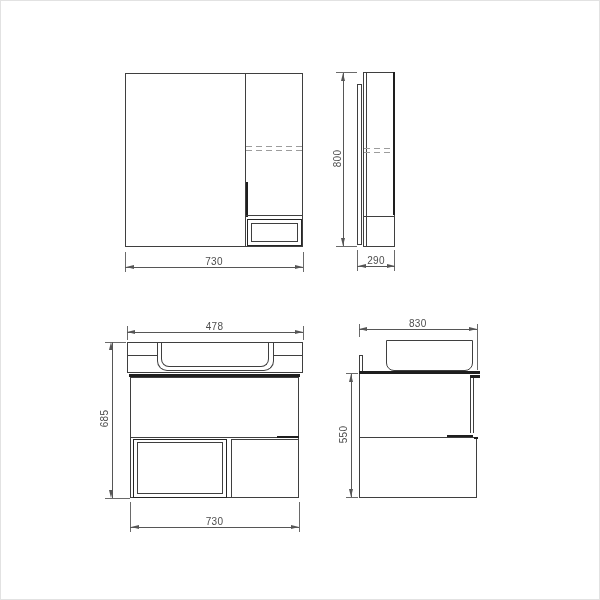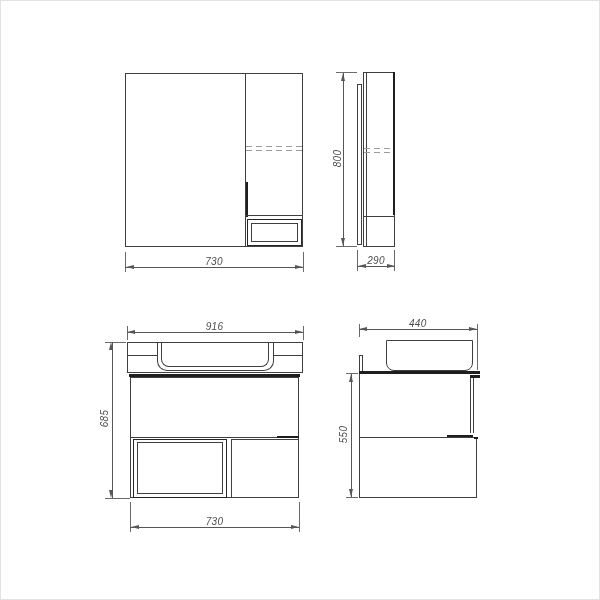--- a/index.html
+++ b/index.html
@@ -2,21 +2,21 @@
 <html><head>
 <meta charset="utf-8">
 <style>
   html,body{margin:0;padding:0;background:#fff;}
   .canvas{
     position:relative;width:600px;height:600px;background:#ffffff;
     box-shadow: inset 0 0 0 1px #e2e2e2;
     font-family:"Liberation Sans", sans-serif;
     overflow:hidden;
   }
-  .group{position:absolute;inset:0;font-style:italic;}
+  .group{position:absolute;inset:0;}
   
   .rect{position:absolute;box-sizing:border-box;border:1px solid #3f3f3f;background:transparent;}
   .rect2{position:absolute;box-sizing:border-box;border:1.5px solid #262626;background:transparent;}
   .h{position:absolute;height:1px;background:#3f3f3f;}
   .v{position:absolute;width:1px;background:#3f3f3f;}
   .thick{position:absolute;background:#1e1e1e;}
   .dash{position:absolute;height:1px;background:repeating-linear-gradient(90deg,#9c9c9c 0 6px,transparent 6px 10px);}
   
   .dh{position:absolute;height:1px;background:#565656;}
   .dv{position:absolute;width:1px;background:#565656;}
@@ -78,21 +78,21 @@
     <div class="dim-label" style="left:356px;top:255px;">290</div>
   </div>
 
   <div class="group">
 
     <div class="dv ext" style="left:126.5px;top:326px;height:14px;"></div>
     <div class="dv ext" style="left:302.5px;top:326px;height:14px;"></div>
     <div class="dh" style="left:126.5px;top:332px;width:176.5px;"></div>
     <div class="arr l" style="left:127px;top:329.5px;"></div>
     <div class="arr r" style="left:294.5px;top:329.5px;"></div>
-    <div class="dim-label" style="left:194.5px;top:320.5px;">916</div>
+    <div class="dim-label" style="left:194.5px;top:320.5px;">478</div>
 
     <div class="rect" style="left:126.5px;top:342px;width:176.5px;height:31px;"></div>
     <div class="h" style="left:126.5px;top:355px;width:30px;"></div>
     <div class="h" style="left:273px;top:355px;width:30px;"></div>
     <div class="rect noTop" style="left:156.5px;top:342px;width:117px;height:28.5px;border-radius:0 0 10px 10px;"></div>
     <div class="rect noTop" style="left:161px;top:342px;width:108px;height:25px;border-radius:0 0 8px 8px;"></div>
     <div class="thick" style="left:129px;top:374px;width:171px;height:3px;"></div>
 
     <div class="rect" style="left:130px;top:377px;width:169px;height:121px;"></div>
     <div class="h" style="left:130px;top:437px;width:169px;"></div>
@@ -117,21 +117,21 @@
     <div class="dim-label" style="left:194.5px;top:515.5px;">730</div>
   </div>
 
   <div class="group">
 
     <div class="dv ext" style="left:358.5px;top:324px;height:13px;"></div>
     <div class="dv ext" style="left:476.5px;top:324px;height:46px;"></div>
     <div class="dh" style="left:358.5px;top:329px;width:118.5px;"></div>
     <div class="arr l" style="left:359px;top:326.5px;"></div>
     <div class="arr r" style="left:468.5px;top:326.5px;"></div>
-    <div class="dim-label" style="left:397.75px;top:317.5px;">440</div>
+    <div class="dim-label" style="left:397.75px;top:317.5px;">830</div>
 
     <div class="rect" style="left:386px;top:340px;width:86.5px;height:31px;border-radius:0 0 8px 8px;"></div>
     <div class="rect noBottom" style="left:358.5px;top:355px;width:4px;height:16px;"></div>
     <div class="thick" style="left:358.5px;top:371px;width:121.5px;height:2.5px;"></div>
     <div class="thick" style="left:470px;top:374.5px;width:10px;height:3px;"></div>
 
     <div class="v" style="left:358.5px;top:373.5px;height:123.5px;"></div>
     <div class="h" style="left:358.5px;top:496.5px;width:118px;"></div>
     <div class="v" style="left:476px;top:437px;height:60px;"></div>
     <div class="v" style="left:470px;top:377.5px;height:55px;"></div>

